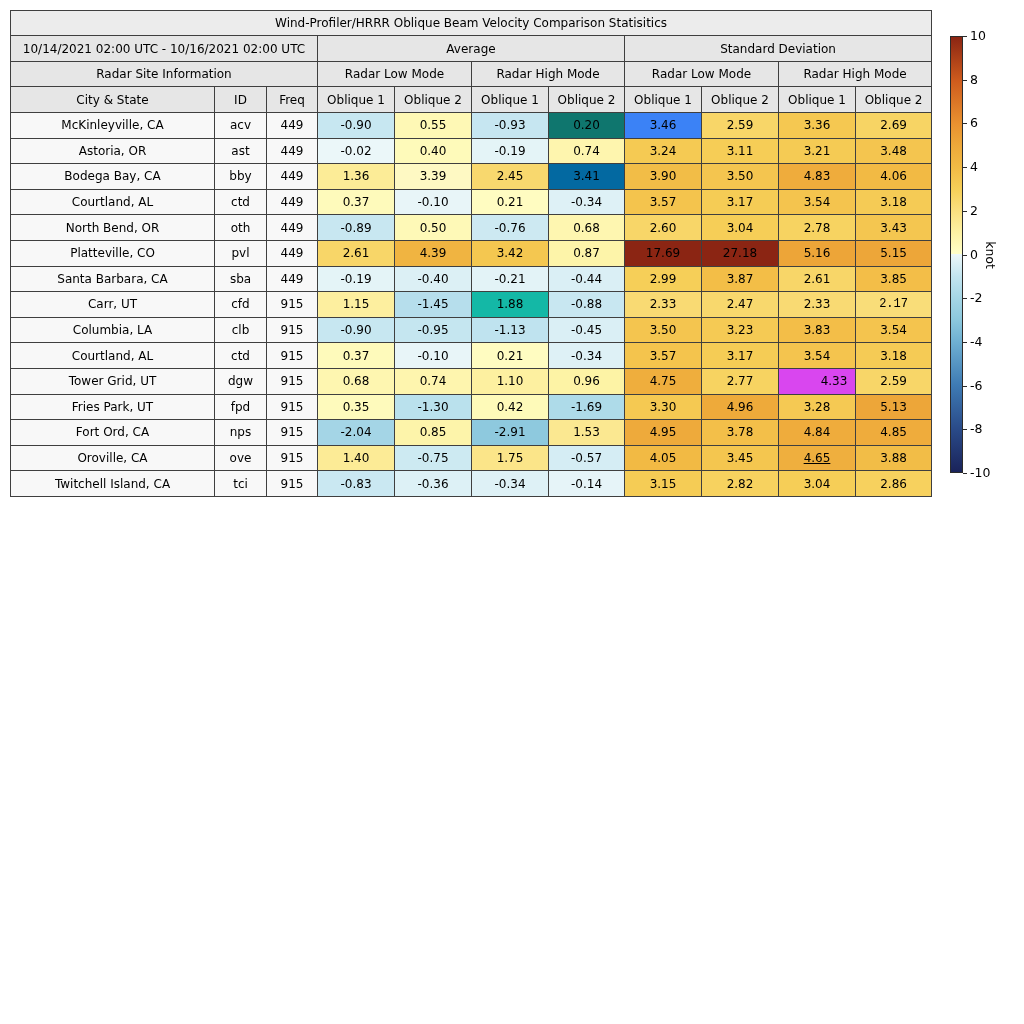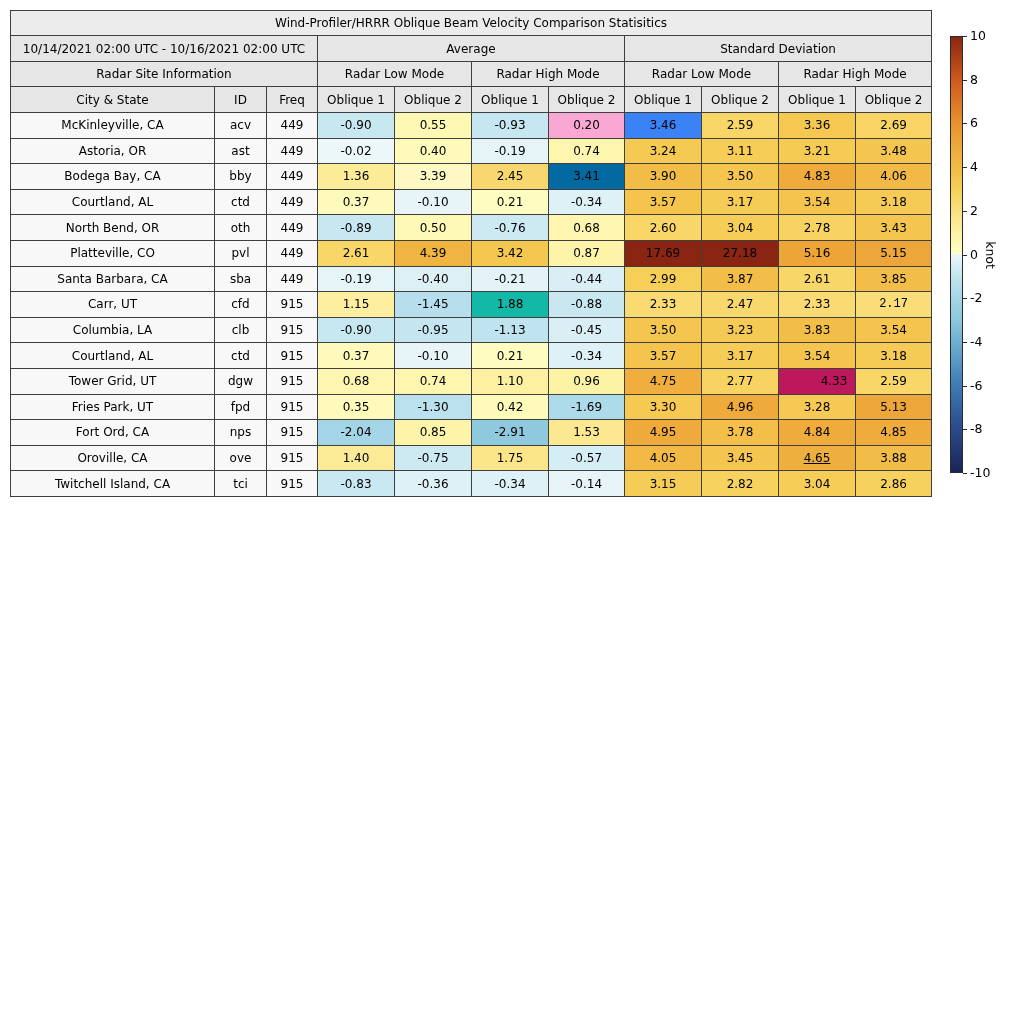--- a/index.html
+++ b/index.html
@@ -94,21 +94,21 @@
       </tr>
     </thead>
     <tbody id="table-body">
         <tr>
           <td class="label">McKinleyville, CA</td>
           <td class="label">acv</td>
           <td class="label">449</td>
           <td class="val" style="background: rgb(199, 231, 241);">-0.90</td>
           <td class="val" style="background: rgb(254, 248, 181);">0.55</td>
           <td class="val" style="background: rgb(198, 230, 241);">-0.93</td>
-          <td class="val" style="background: #f9a8d4;">0.20</td>
+          <td class="val" style="background: #0f766e;">0.20</td>
           <td class="val" style="background: #3b82f6;">3.46</td>
           <td class="val" style="background: rgb(248, 214, 104);">2.59</td>
           <td class="val" style="background: rgb(245, 200, 81);">3.36</td>
           <td class="val" style="background: rgb(247, 212, 100);">2.69</td>
         </tr>
         <tr>
           <td class="label">Astoria, OR</td>
           <td class="label">ast</td>
           <td class="label">449</td>
           <td class="val" style="background: rgb(235, 247, 249);">-0.02</td>
@@ -227,21 +227,21 @@
         <tr>
           <td class="label">Tower Grid, UT</td>
           <td class="label">dgw</td>
           <td class="label">915</td>
           <td class="val" style="background: rgb(254, 246, 176);">0.68</td>
           <td class="val" style="background: rgb(254, 245, 174);">0.74</td>
           <td class="val" style="background: rgb(253, 240, 160);">1.10</td>
           <td class="val" style="background: rgb(253, 243, 165);">0.96</td>
           <td class="val" style="background: rgb(239, 174, 61);">4.75</td>
           <td class="val" style="background: rgb(247, 211, 97);">2.77</td>
-          <td class="val" style="background: #be185d; padding-left: 36px;">4.33</td>
+          <td class="val" style="background: #d946ef; padding-left: 36px;">4.33</td>
           <td class="val" style="background: rgb(248, 214, 104);">2.59</td>
         </tr>
         <tr>
           <td class="label">Fries Park, UT</td>
           <td class="label">fpd</td>
           <td class="label">915</td>
           <td class="val" style="background: rgb(254, 250, 188);">0.35</td>
           <td class="val" style="background: rgb(186, 225, 237);">-1.30</td>
           <td class="val" style="background: rgb(254, 250, 185);">0.42</td>
           <td class="val" style="background: rgb(174, 219, 233);">-1.69</td>

